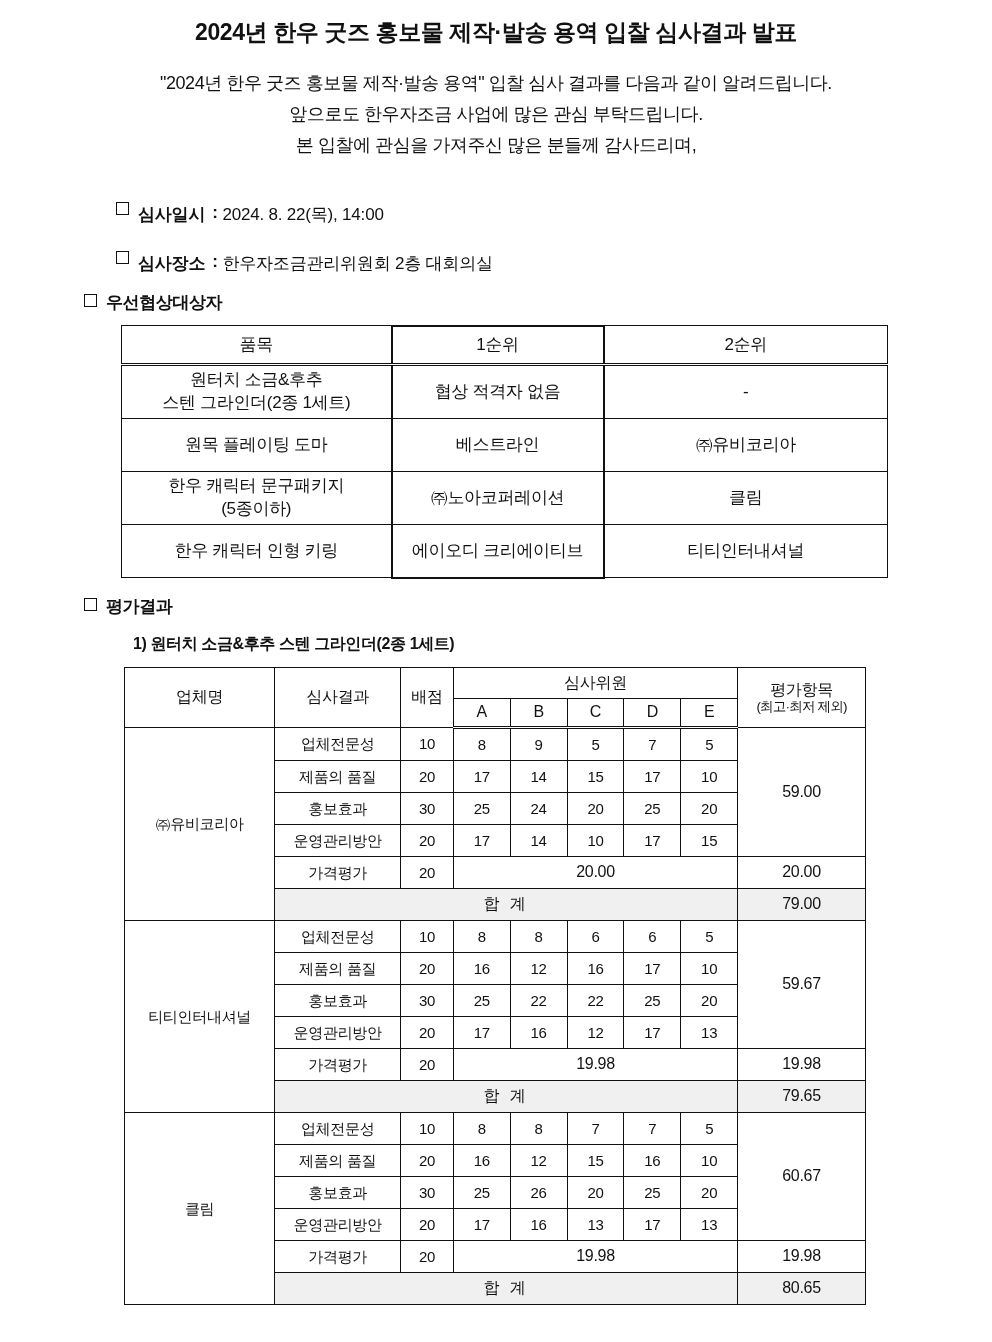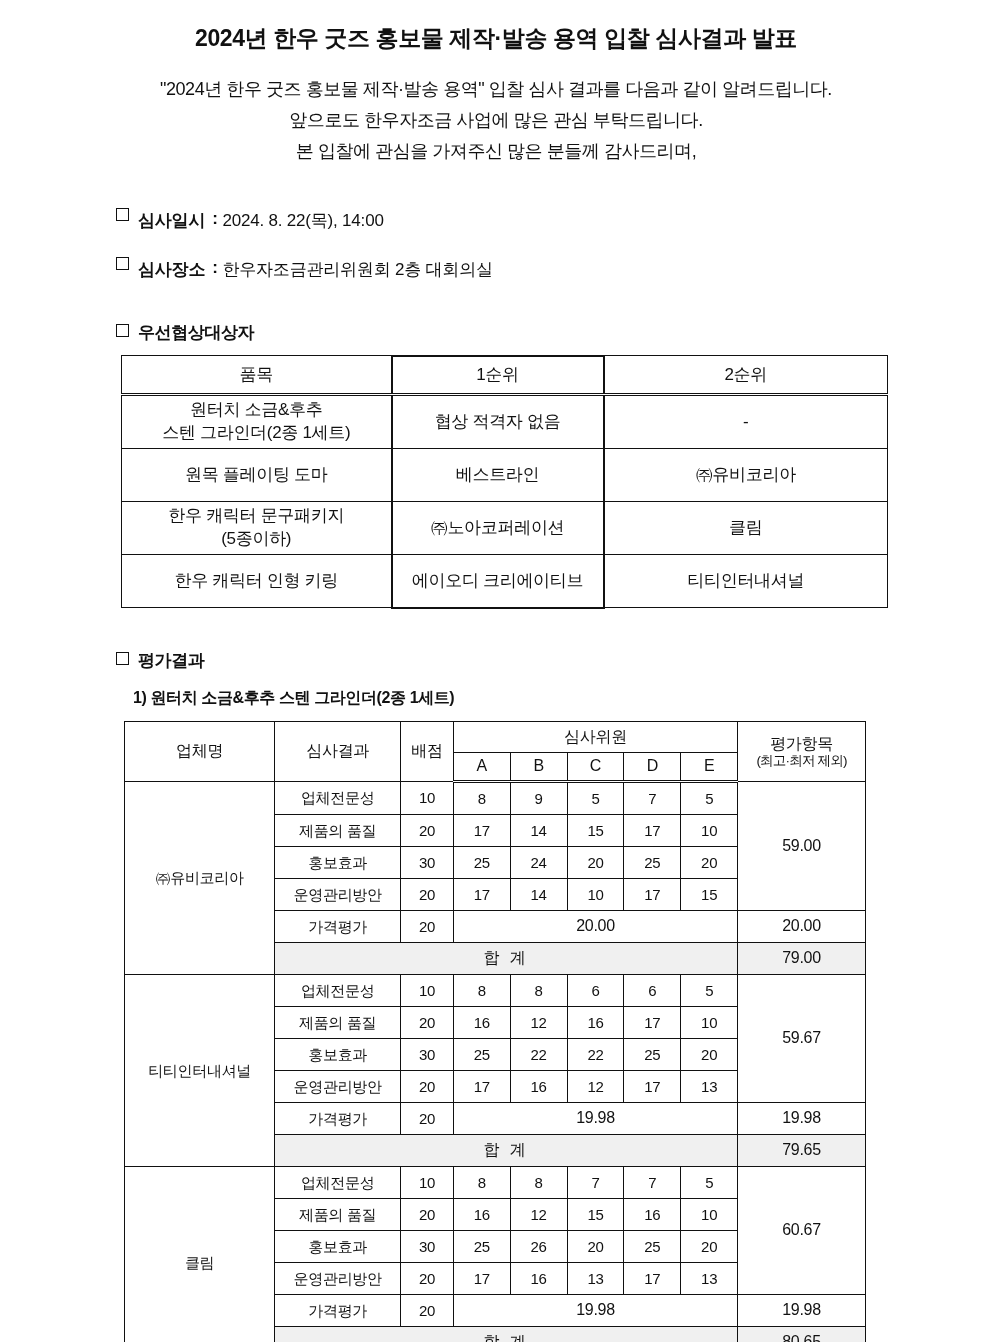--- a/index.html
+++ b/index.html
@@ -22,21 +22,21 @@
     box-sizing: border-box;
     padding: 0;
   }
 
   
   .doc-title {
     text-align: center;
     font-size: 23px;
     font-weight: bold;
     letter-spacing: -0.4px;
-    margin: 24px 0 0 0;
+    margin: 18px 0 0 0;
     padding: 0 40px;
     line-height: 1.3;
   }
 
   
   .intro {
     margin: 20px 0 0 0;
     padding: 0 60px;
     text-align: center;
     font-size: 18px;
@@ -66,22 +66,22 @@
   }
   .meta-label {
     font-weight: bold;
     letter-spacing: -0.2px;
   }
   .meta-colon { font-weight: bold; margin: 0 5px 0 7px; }
   .meta-value { letter-spacing: -0.2px; }
 
   
   .section-head {
-    padding-left: 116px;
-    margin-top: 40px;
+    padding-left: 84px;
+    margin-top: 16px;
     font-size: 17px;
     font-weight: bold;
     letter-spacing: -0.4px;
     display: flex;
     align-items: baseline;
   }
   .subsection-head {
     padding-left: 133px;
     margin-top: 16px;
     font-size: 16px;

